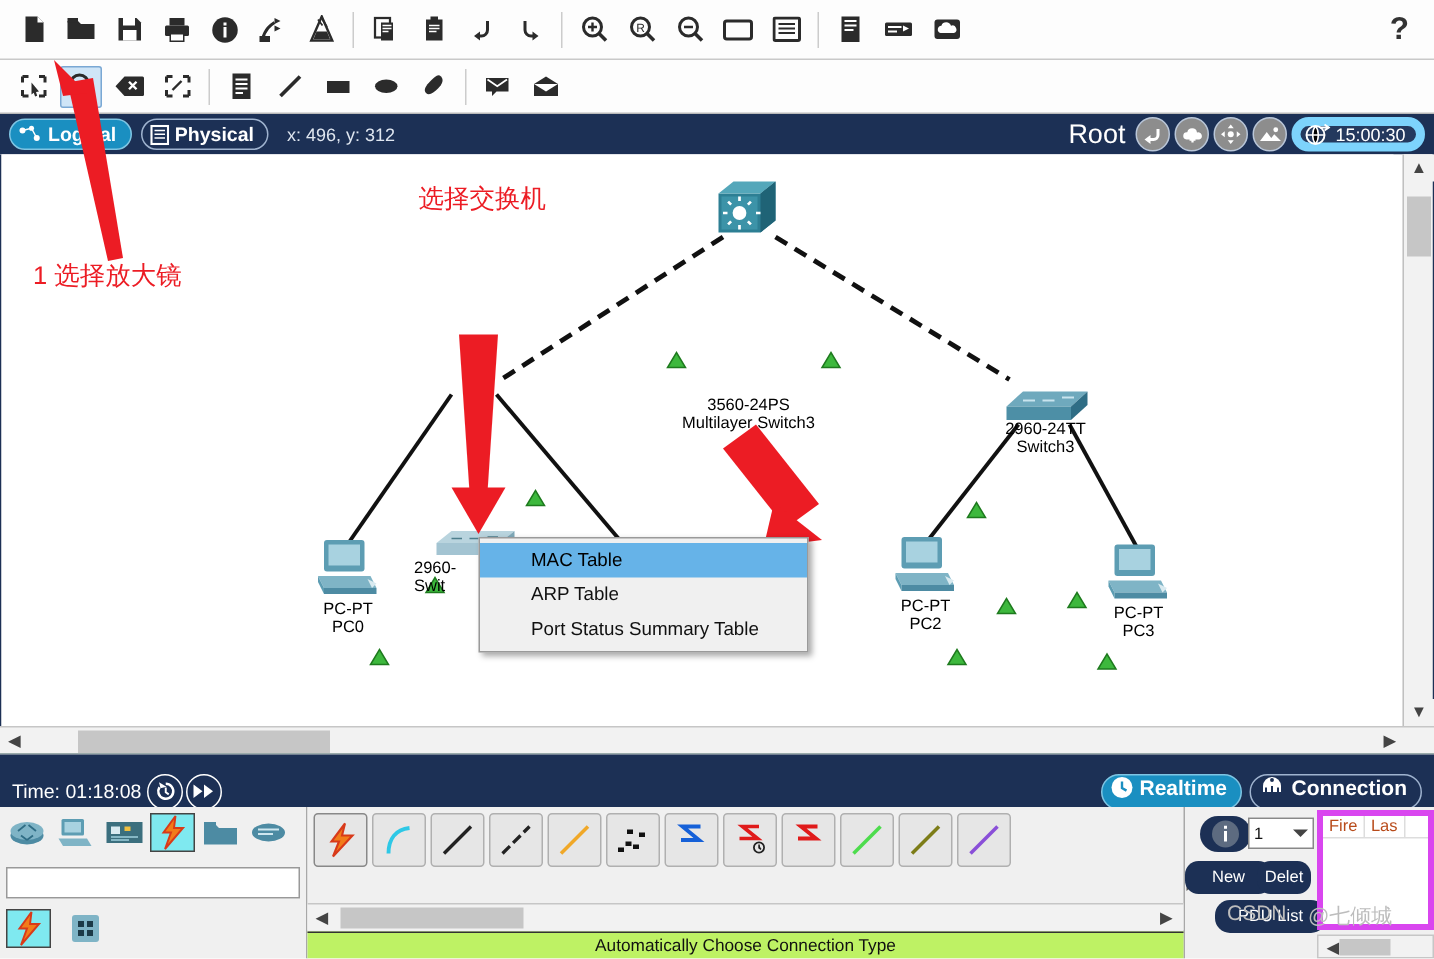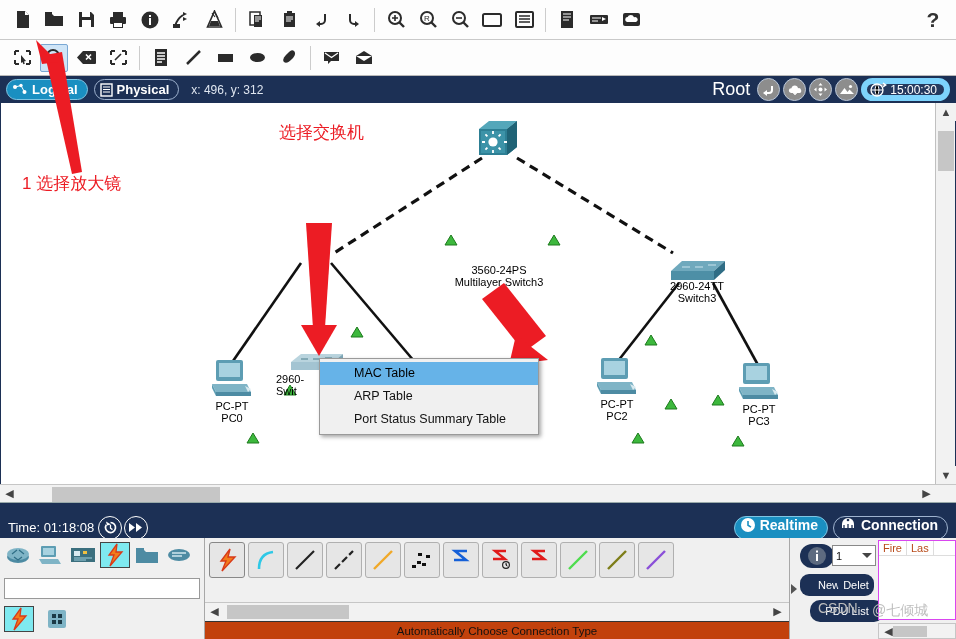--- a/index.html
+++ b/index.html
@@ -175,47 +175,47 @@
     width:36px;height:36px;background:#e6e6e6;border:1px solid #b0b0b0;border-radius:3px;
     display:flex;align-items:center;justify-content:center;cursor:pointer;box-sizing:border-box;
   }
   .conn-btn.selected{background:#e6e6e6;border:1px solid #888;}
   #devlist-hscroll{
     position:absolute;bottom:19px;left:0;width:100%;height:18px;background:#f2f2f2;
     border-top:1px solid #c6c6c6;box-sizing:border-box;display:flex;align-items:center;
   }
   #dlthumb{position:absolute;left:22px;top:2px;width:122px;height:14px;background:#c6c6c6;cursor:pointer;}
   #conn-caption{
-    position:absolute;bottom:0;left:0;width:100%;height:18px;background:#c2410c;
+    position:absolute;bottom:0;left:0;width:100%;height:18px;background:#bef264;
     border-top:1px solid #333;box-sizing:border-box;text-align:center;
     font-size:11.5px;color:#111;line-height:18px;overflow:hidden;white-space:nowrap;
   }
 
   
   #scenario{
     width:166px;height:101px;box-sizing:border-box;background:#f0f0f0;position:relative;
   }
   #scn-left{position:absolute;left:0;top:0;width:8px;height:101px;display:flex;align-items:center;justify-content:center;}
   .nav-pill{
     position:absolute;background:#1c3055;color:#fff;border-radius:9px;
     display:flex;align-items:center;justify-content:center;font-size:11px;cursor:pointer;
     white-space:nowrap;overflow:hidden;box-sizing:border-box;
   }
   #scn-info{left:10px;top:6px;width:34px;height:24px;border-radius:12px;}
   #scn-select{
     position:absolute;left:42px;top:7px;width:44px;height:21px;background:#fff;
     border:1px solid #888;box-sizing:border-box;display:flex;align-items:center;
     justify-content:space-between;padding:0 3px;font-size:11px;color:#111;cursor:pointer;
   }
-  #scn-new{left:10px;top:36px;width:58px;height:22px;}
+  #scn-new{left:0;top:36px;width:58px;height:22px;}
   #scn-del{left:48px;top:36px;width:36px;height:22px;}
   #scn-pdu{left:20px;top:62px;width:74px;height:22px;border-radius:10px;}
   #scn-table{
     position:absolute;left:88px;top:2px;width:78px;height:80px;background:#fff;
-    border:1px solid #d946ef;box-sizing:border-box;overflow:hidden;
+    border:4px solid #d946ef;box-sizing:border-box;overflow:hidden;
   }
   .scn-th{display:flex;font-size:11px;color:#b84b1a;border-bottom:1px solid #ddd;}
   .scn-th div{padding:1px 4px;border-right:1px solid #ddd;}
   #scn-bottom-scroll{
     position:absolute;left:88px;bottom:0;width:78px;height:16px;background:#f2f2f2;
     border:1px solid #c6c6c6;box-sizing:border-box;display:flex;align-items:center;
   }
   #scn-bthumb{position:absolute;left:14px;top:2px;width:34px;height:11px;background:#c6c6c6;}
   .watermark{
     position:absolute;color:#bdbdbd;font-size:14px;pointer-events:none;white-space:nowrap;

